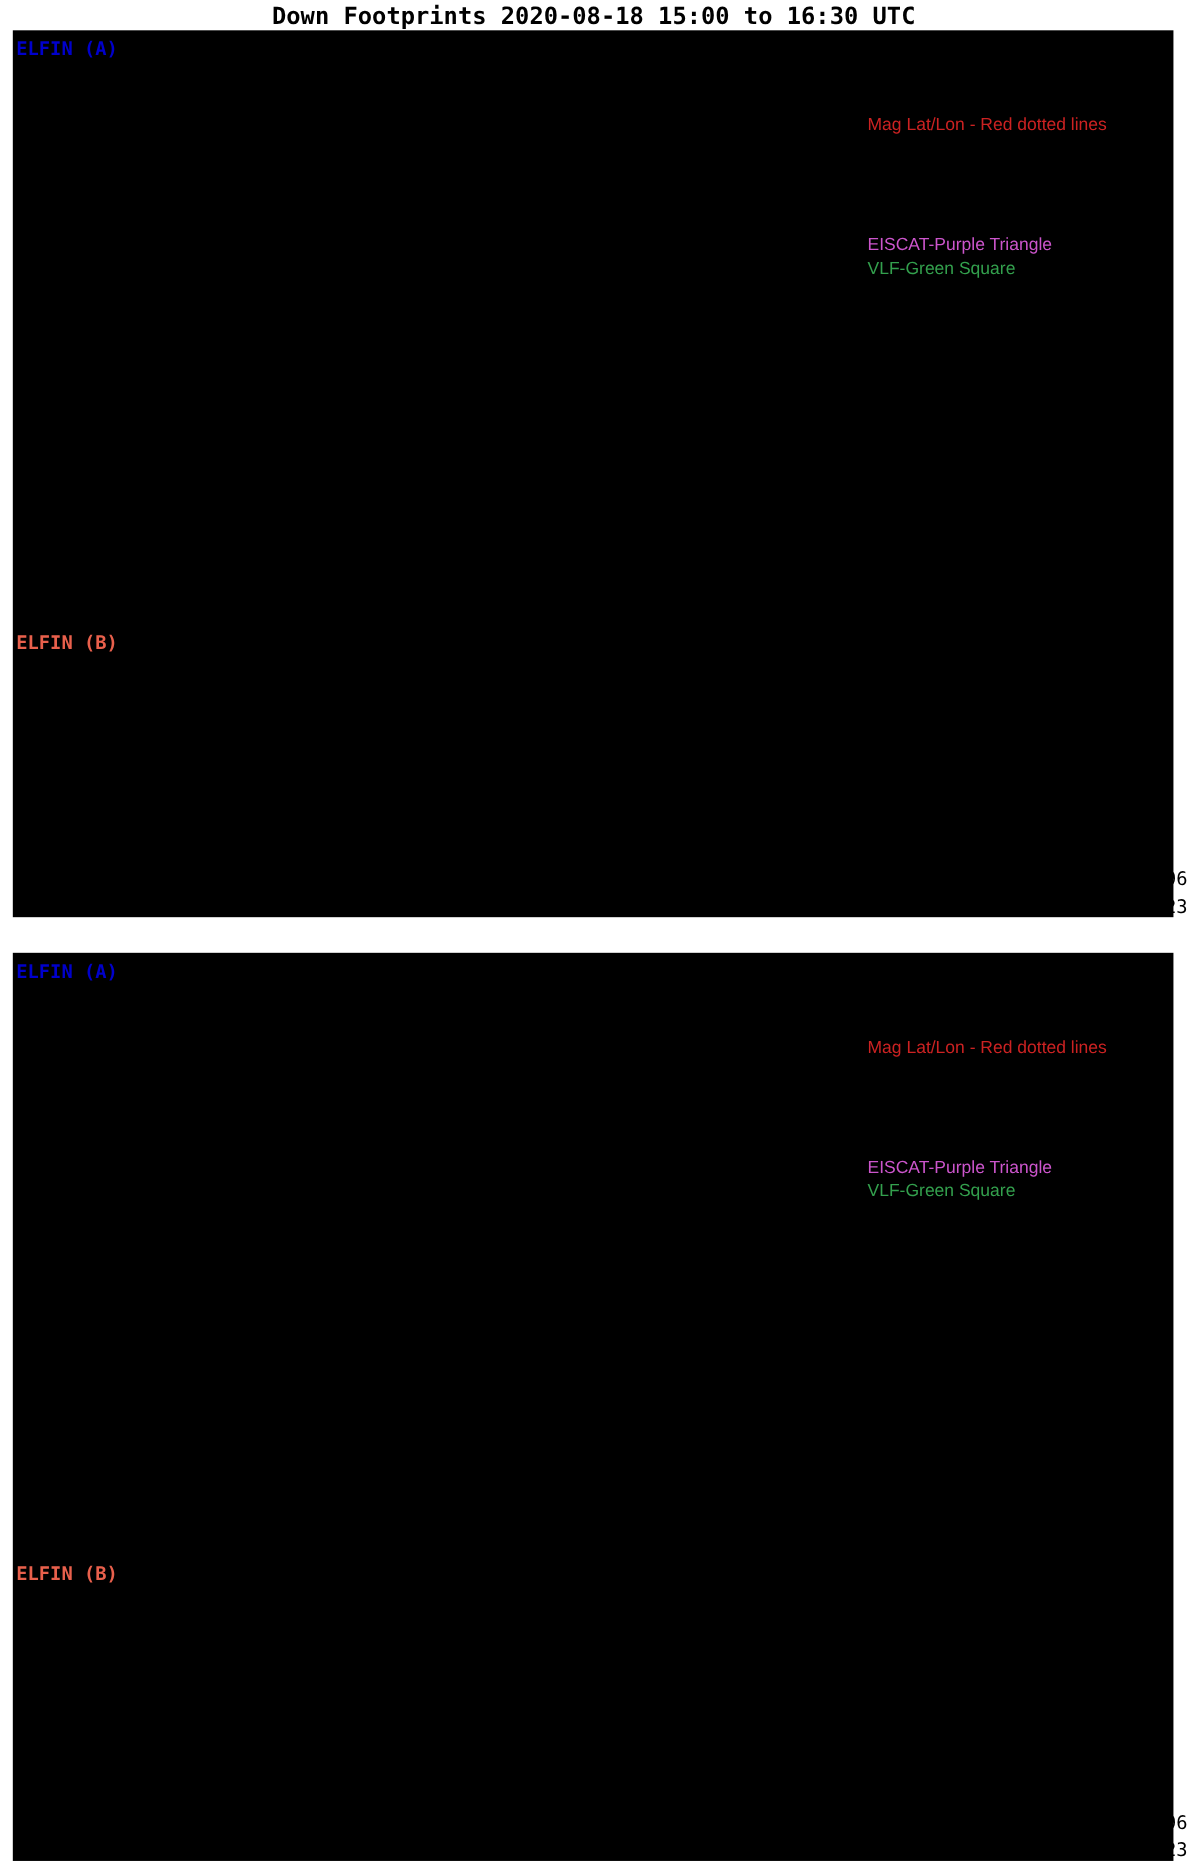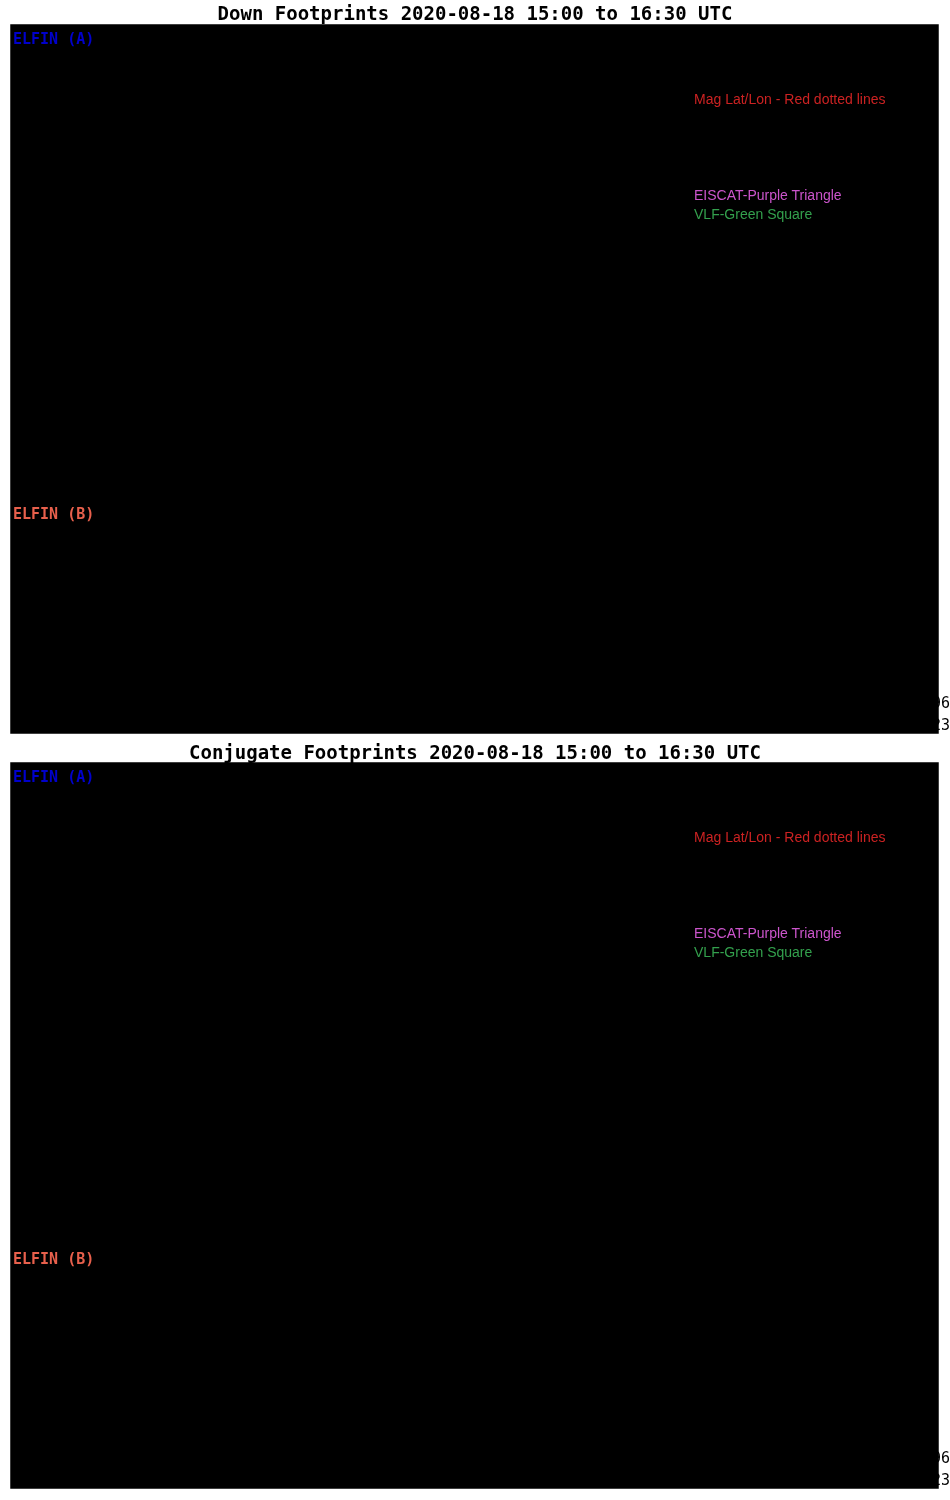--- a/index.html
+++ b/index.html
@@ -483,21 +483,20 @@
       <div style="color: rgb(0, 0, 0);">Start Time-Diamond</div>
       <div style="color: rgb(0, 0, 0);">End Time-Asterisk</div>
       <div style="color: rgb(0, 0, 0);">Terminator ground-thick solid</div>
       <div style="color: rgb(204, 85, 204);">EISCAT-Purple Triangle</div>
       <div style="color: rgb(51, 160, 77);">VLF-Green Square</div>
       <div style="color: rgb(0, 0, 0);">100 km-thin solid</div>
       <div style="color: rgb(0, 0, 0);">400 km-dashed</div>
     </div>
     <div class="foot" style="top: 694px;">Tsyganenko-1996</div>
     <div class="foot" style="top: 716px;">Created: Tue Jan 24 07:54:28 2023</div>
-    <div class="ttl" style="top: 741px;">Conjugate Footprints 2020-08-18 15:00 to 16:30 UTC</div>
     <div class="info" style="top: 768px;"><div class="info-line" style="color: rgb(0, 0, 204); font-weight: bold;">ELFIN (A)</div><div class="info-line">Tspin=2.80s[21.38RPM]</div><div class="info-line">Torb=91.63min</div><div class="info-line">B/SP: (NA/ND/SD/SA)</div><div class="info-line">OBO: -48/-25/-48/-7</div><div class="info-line">IBO: -15/26/-28/18</div><div class="info-line">S: [-0.459,0.626,0.629] GEI</div><div class="info-line">S: [0.841,-0.429,0.328] GSE</div><div class="info-line">S w/Sun, deg: 32.49</div><div class="info-line">S w/OrbNorm, deg: 53.35</div><div class="info-line">Att.Sol@2020-08-17/06</div><div class="info-line">Altitude, km: 452.6km</div></div>
     <div class="info" style="top: 1250px;"><div class="info-line" style="color: rgb(232, 96, 76); font-weight: bold;">ELFIN (B)</div><div class="info-line">Tspin=2.85s[21.00RPM]</div><div class="info-line">Torb=91.66min</div><div class="info-line">B/SP: (NA/ND/SD/SA)</div><div class="info-line">OBO: -48/-25/-48/-7</div><div class="info-line">IBO: -15/26/-28/18</div><div class="info-line">S: [-0.450,-0.885,0.117] GEI</div><div class="info-line">S: [-0.052,0.886,0.328] GSE</div><div class="info-line">S w/Sun, deg: 93.24</div><div class="info-line">S w/OrbNorm, deg: 152.8</div><div class="info-line">Att.Sol@: 2020-08-19/06</div><div class="info-line">Altitude: 451.9km</div></div>
     <div class="legend" style="top: 770px;">
       <div style="color: rgb(0, 0, 0);">Mercator View Center Time (triangle)</div>
       <div style="color: rgb(0, 0, 0);">Thick - Science (FGM and/or EPD)</div>
       <div style="color: rgb(0, 0, 0);">Geo Lat/Lon - Black dotted lines</div>
       <div style="color: rgb(204, 34, 34);">Mag Lat/Lon - Red dotted lines</div>
       <div style="color: rgb(0, 0, 0);">Tick Marks every 5min from 15:00 UTC</div>
       <div style="color: rgb(0, 0, 0);">Start Time-Diamond</div>
       <div style="color: rgb(0, 0, 0);">End Time-Asterisk</div>

